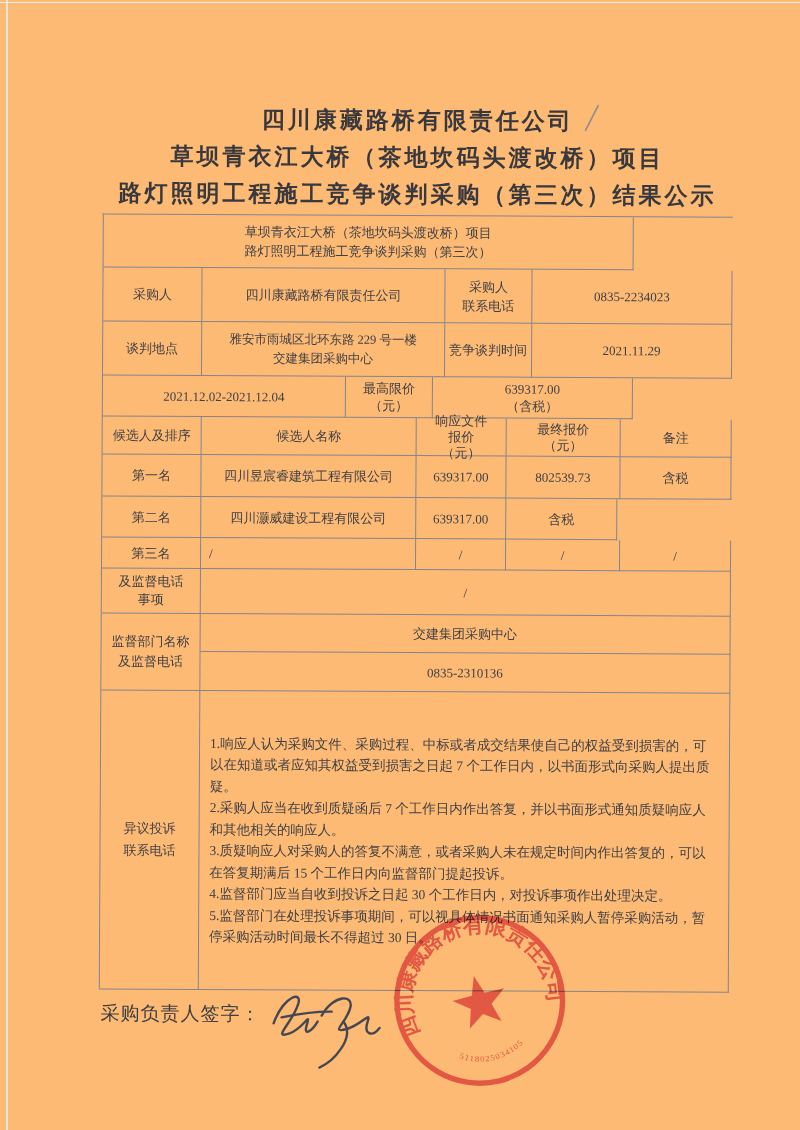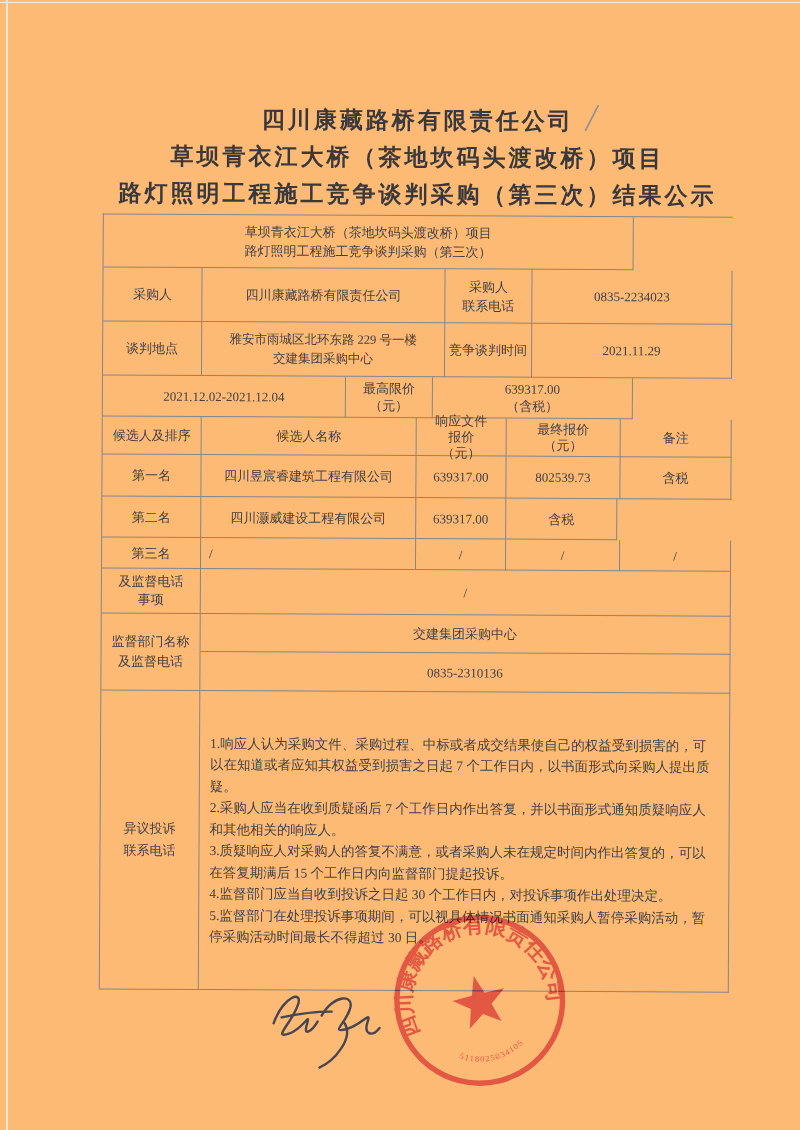--- a/index.html
+++ b/index.html
@@ -162,20 +162,21 @@
           <div>1.响应人认为采购文件、采购过程、中标或者成交结果使自己的权益受到损害的，可以在知道或者应知其权益受到损害之日起 7 个工作日内，以书面形式向采购人提出质疑。</div>
           <div>2.采购人应当在收到质疑函后 7 个工作日内作出答复，并以书面形式通知质疑响应人和其他相关的响应人。</div>
           <div>3.质疑响应人对采购人的答复不满意，或者采购人未在规定时间内作出答复的，可以在答复期满后 15 个工作日内向监督部门提起投诉。</div>
           <div>4.监督部门应当自收到投诉之日起 30 个工作日内，对投诉事项作出处理决定。</div>
           <div>5.监督部门在处理投诉事项期间，可以视具体情况书面通知采购人暂停采购活动，暂停采购活动时间最长不得超过 30 日。</div>
         </div>
       </div>
 
     </div>
 
+    <div class="sign-label">采购负责人签字：</div>
 
     <svg class="sig" width="140" height="90">
       <g fill="none" stroke="#474751" stroke-width="2.4" stroke-linecap="round">
         <path d="M14,42 C24,14 44,8 38,24 C32,42 12,58 30,52 C44,47 52,28 47,44 C44,55 52,50 58,40"></path>
         <path d="M62,34 C74,12 96,12 90,28 C85,43 70,52 88,47 C102,43 112,28 108,40 C104,52 112,56 120,46"></path>
         <path d="M84,40 C96,56 74,80 60,86"></path>
         <path d="M22,36 C40,32 60,30 72,30"></path>
       </g>
     </svg>
 

